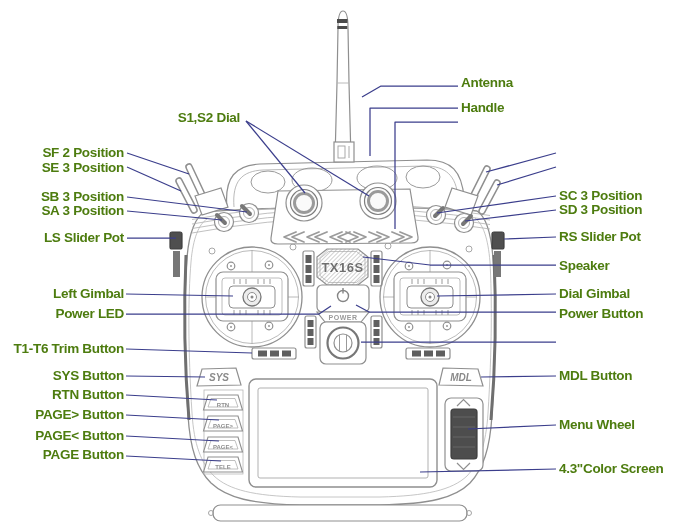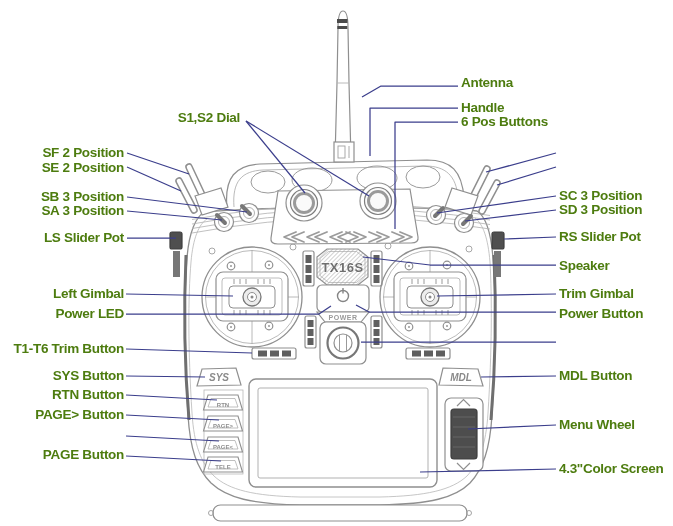--- a/index.html
+++ b/index.html
@@ -335,38 +335,38 @@
     <path d="M556,312 L369,312 L356,305"></path>
     <path d="M556,342 L361,342"></path>
     <path d="M556,376 L481,377"></path>
     <path d="M556,425 L468,429"></path>
     <path d="M556,469 L420,472"></path>
   </g>
 </svg>
 
   <div class="lbl ll" style="top:109px;right:433px">S1,S2 Dial</div>
   <div class="lbl ll" style="top:144px">SF 2 Position</div>
-  <div class="lbl ll" style="top:159px">SE 2 Position</div>
+  <div class="lbl ll" style="top:159px">SE 3 Position</div>
   <div class="lbl ll" style="top:188px">SB 3 Position</div>
   <div class="lbl ll" style="top:202px">SA 3 Position</div>
   <div class="lbl ll" style="top:229px">LS Slider Pot</div>
   <div class="lbl ll" style="top:285px">Left Gimbal</div>
   <div class="lbl ll" style="top:305px">Power LED</div>
   <div class="lbl ll" style="top:340px">T1-T6 Trim Button</div>
   <div class="lbl ll" style="top:367px">SYS Button</div>
   <div class="lbl ll" style="top:386px">RTN Button</div>
   <div class="lbl ll" style="top:406px">PAGE&gt; Button</div>
+  <div class="lbl ll" style="top:427px">PAGE&lt; Button</div>
   <div class="lbl ll" style="top:446px">PAGE Button</div>
 
   <div class="lbl ra" style="top:74px">Antenna</div>
   <div class="lbl ra" style="top:99px">Handle</div>
-  <div class="lbl ra" style="top:113px">6 Pos Buttons</div>
   <div class="lbl rb" style="top:187px">SC 3 Position</div>
   <div class="lbl rb" style="top:201px">SD 3 Position</div>
   <div class="lbl rb" style="top:228px">RS Slider Pot</div>
   <div class="lbl rb" style="top:257px">Speaker</div>
-  <div class="lbl rb" style="top:285px">Trim Gimbal</div>
+  <div class="lbl rb" style="top:285px">Dial Gimbal</div>
   <div class="lbl rb" style="top:305px">Power Button</div>
   <div class="lbl rb" style="top:367px">MDL Button</div>
   <div class="lbl rb" style="top:416px">Menu Wheel</div>
   <div class="lbl rb" style="top:460px">4.3"Color Screen</div>
 
 </div>
 
 </body></html>

